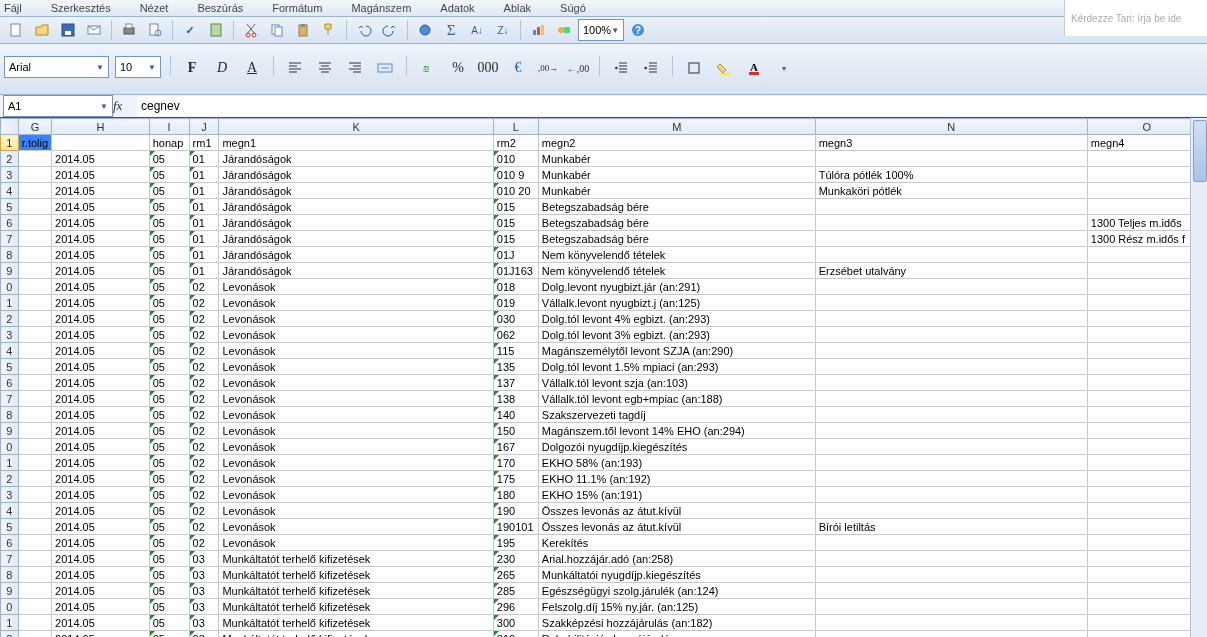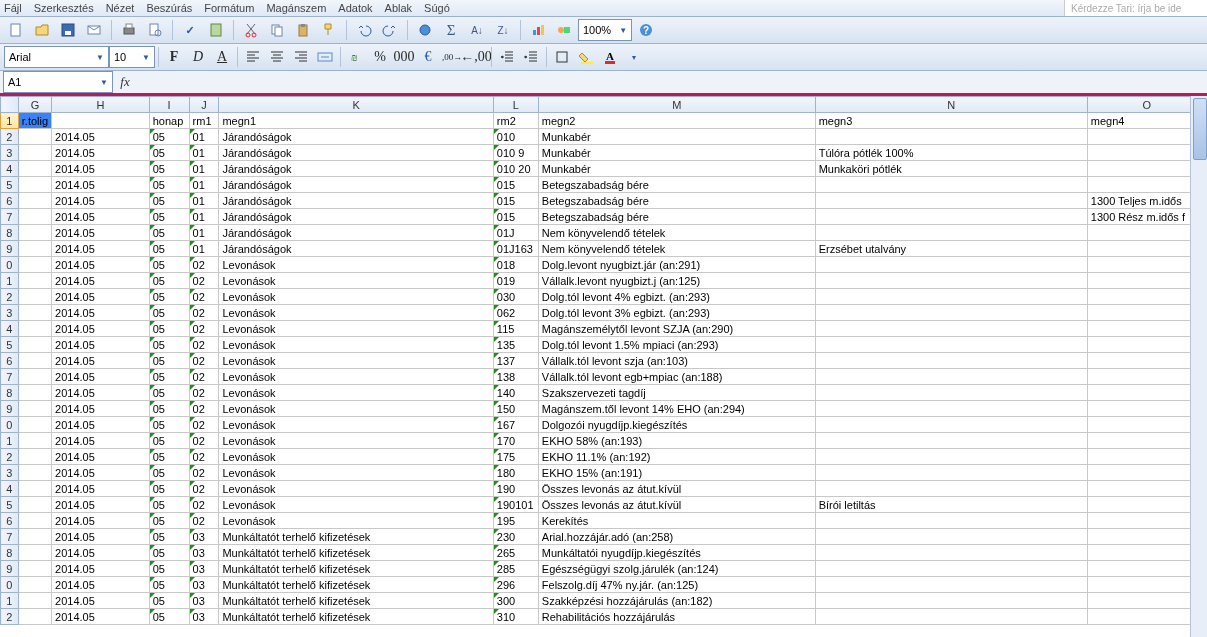--- a/index.html
+++ b/index.html
@@ -1,47 +1,47 @@
 <!DOCTYPE html>
 <html><head>
 <meta charset="utf-8">
 <style>
   html,body{margin:0;padding:0;font-family:Arial,Helvetica,sans-serif;font-size:11px;color:#000;background:#fff;overflow:hidden;width:1207px;height:637px}
   
-  #menubar{height:16px;background:linear-gradient(#f2f6fb,#dfe9f6);border-bottom:1px solid #9cb2cf;display:flex;align-items:center;padding:0 4px;gap:12px;color:#444}
+  #menubar{height:16px;background:linear-gradient(#f2f6fb,#dfe9f6);border-bottom:1px solid #9cb2cf;display:flex;align-items:center;padding:0 4px;gap:29px;color:#444}
   #menubar span{cursor:default;text-decoration:underline dotted transparent}
   
   .toolbar{height:26px;background:linear-gradient(#eef3fa,#d7e3f2);border-bottom:1px solid #9cb2cf;display:flex;align-items:center;padding:0 4px;gap:2px}
   .tbtn{width:22px;height:22px;border:1px solid transparent;border-radius:3px;display:flex;align-items:center;justify-content:center;color:#3a5a8a}
   .tbtn svg{width:16px;height:16px}
   .sep{width:1px;height:20px;background:#b2c3da;margin:0 3px}
-  .zoom-box{height:20px;border:1px solid #7a94b8;background:#fff;display:flex;align-items:center;padding:0 4px;font-size:11px;gap:8px}
+  .zoom-box{height:20px;border:1px solid #7a94b8;background:#fff;display:flex;align-items:center;padding:0 4px;font-size:11px;gap:0}
   .dd-arrow{font-size:8px;color:#2d5aa0}
   
-  .fmtbar{height:26px;background:linear-gradient(#eef3fa,#d7e3f2);border-bottom:1px solid #9cb2cf;display:flex;align-items:center;padding:0 4px;gap:0}
+  .fmtbar{height:26px;background:linear-gradient(#eef3fa,#d7e3f2);border-bottom:1px solid #9cb2cf;display:flex;padding:12px 4px;gap:6px}
   .combo{height:20px;border:1px solid #7a94b8;background:#fff;display:flex;align-items:center;padding:0 4px;font-size:11px}
   .combo-font{width:95px;justify-content:space-between}
   .combo-size{width:36px;justify-content:space-between}
   .fbtn{width:22px;height:22px;border:1px solid transparent;border-radius:3px;display:flex;align-items:center;justify-content:center;font-family:'Times New Roman',serif;font-size:14px;color:#2a2a2a}
   
-  #fxbar{height:22px;background:#eef3fa;border-bottom:3px solid #be185d;display:flex;align-items:center}
+  #fxbar{height:22px;background:#eef3fa;border-bottom:1px solid #be185d;display:flex;align-items:center}
   #namebox{width:100px;height:20px;border:1px solid #7a94b8;background:#fff;margin-left:3px;display:flex;align-items:center;justify-content:space-between;padding:0 4px;font-size:11px}
-  #fxicon{width:24px;text-align:center;font-style:italic;font-family:serif;font-size:13px;color:#333}
+  #fxicon{width:24px;text-align:left;font-style:italic;font-family:serif;font-size:13px;color:#333}
   #fxinput{flex:1;height:20px;border:none;background:#fff;font-size:12px;font-family:Arial;padding:0 4px;outline:none}
   
   #sheet{position:relative;overflow:hidden;height:calc(637px - 16px - 26px - 26px - 22px)}
   table{border-collapse:collapse;table-layout:fixed}
   th,td{border:1px solid #c8c8c8;height:16px;padding:0 3px;font-size:11px;text-align:left;white-space:nowrap;overflow:hidden;vertical-align:middle;box-sizing:border-box}
   th{background:linear-gradient(#f2f6fb,#e0e9f5);font-weight:normal;text-align:center;color:#333;border-color:#9db3d0}
   th.rowh{width:18px;text-align:center;background:linear-gradient(90deg,#f2f6fb,#e0e9f5)}
   th.sel{background:linear-gradient(#fff3d6,#ffe59b);border-color:#d9a33f}
   td.tri{position:relative}
   td.tri::before{content:"";position:absolute;left:0;top:0;border-top:5px solid #1c8f1c;border-right:5px solid transparent}
   
-  #searchhint{position:absolute;top:0;right:0;height:16px;background:#fff;border-left:1px solid #ccc;font-size:10px;color:#aaa;padding:0 6px;display:flex;align-items:center;width:130px}
+  #searchhint{position:absolute;top:0;right:0;height:16px;background:#fff;border-left:1px solid #ccc;font-size:10px;color:#aaa;padding:10px 6px;display:flex;align-items:center;width:130px}
   
   #vscroll{position:absolute;right:0;top:0;width:16px;height:100%;background:#e7eef8;border-left:1px solid #b2c3da}
   #vthumb{position:absolute;left:2px;top:2px;width:12px;height:60px;background:linear-gradient(#cfe0f5,#a8c3e6);border:1px solid #7f9fc9;border-radius:2px}
 </style>
 </head>
 <body>
 
 <div id="menubar">
   <span>Fájl</span>
   <span>Szerkesztés</span>
@@ -210,21 +210,21 @@
   <div class="sep"></div>
   <div class="fbtn">
       <svg width="14" height="14">
         <text x="2" y="11" font-size="11" fill="#2a7a2a">₪</text>
       </svg>
     </div>
   <div class="fbtn">%</div>
   <div class="fbtn" style="font-size:14px">000</div>
   <div class="fbtn" style="color:#2a5aa5">€</div>
   <div class="fbtn" style="font-size:9px">,00→</div>
-  <div class="fbtn" style="font-size:14px">←,00</div>
+  <div class="fbtn" style="font-size:10px">←,00</div>
   <div class="sep"></div>
   <div class="fbtn">
       <svg width="14" height="14">
         <path d="M5 2h8M5 5h8M5 8h8M5 11h8M3 6l-2 1 2 1z" stroke="#333" fill="#333"></path>
       </svg>
     </div>
   <div class="fbtn">
       <svg width="14" height="14">
         <path d="M5 2h8M5 5h8M5 8h8M5 11h8M1 6l2 1-2 1z" stroke="#333" fill="#333"></path>
       </svg>
@@ -251,20 +251,21 @@
       <span class="dd-arrow">▾</span>
     </div>
 </div>
 
 <div id="fxbar">
   <div id="namebox">
       <span>A1</span>
       <span class="dd-arrow">▼</span>
     </div>
   <div id="fxicon">fx</div>
+  <input id="fxinput" value="cegnev" style="">
 </div>
 
 <div id="sheet">
   <table id="grid">
       <colgroup>
         <col style="width:18px">
         <col style="width:18px">
         <col style="width:100px">
         <col style="width:40px">
         <col style="width:30px">
@@ -636,21 +637,21 @@
           <td></td>
         </tr>
         <tr>
           <th class="rowh">0</th>
           <td></td>
           <td>2014.05</td>
           <td class="tri">05</td>
           <td class="tri">03</td>
           <td>Munkáltatót terhelő kifizetések</td>
           <td class="tri">296</td>
-          <td>Felszolg.díj 47% ny.jár.         (an:125)</td>
+          <td>Felszolg.díj 15% ny.jár.         (an:125)</td>
           <td></td>
           <td></td>
         </tr>
         <tr>
           <th class="rowh">1</th>
           <td></td>
           <td>2014.05</td>
           <td class="tri">05</td>
           <td class="tri">03</td>
           <td>Munkáltatót terhelő kifizetések</td>

